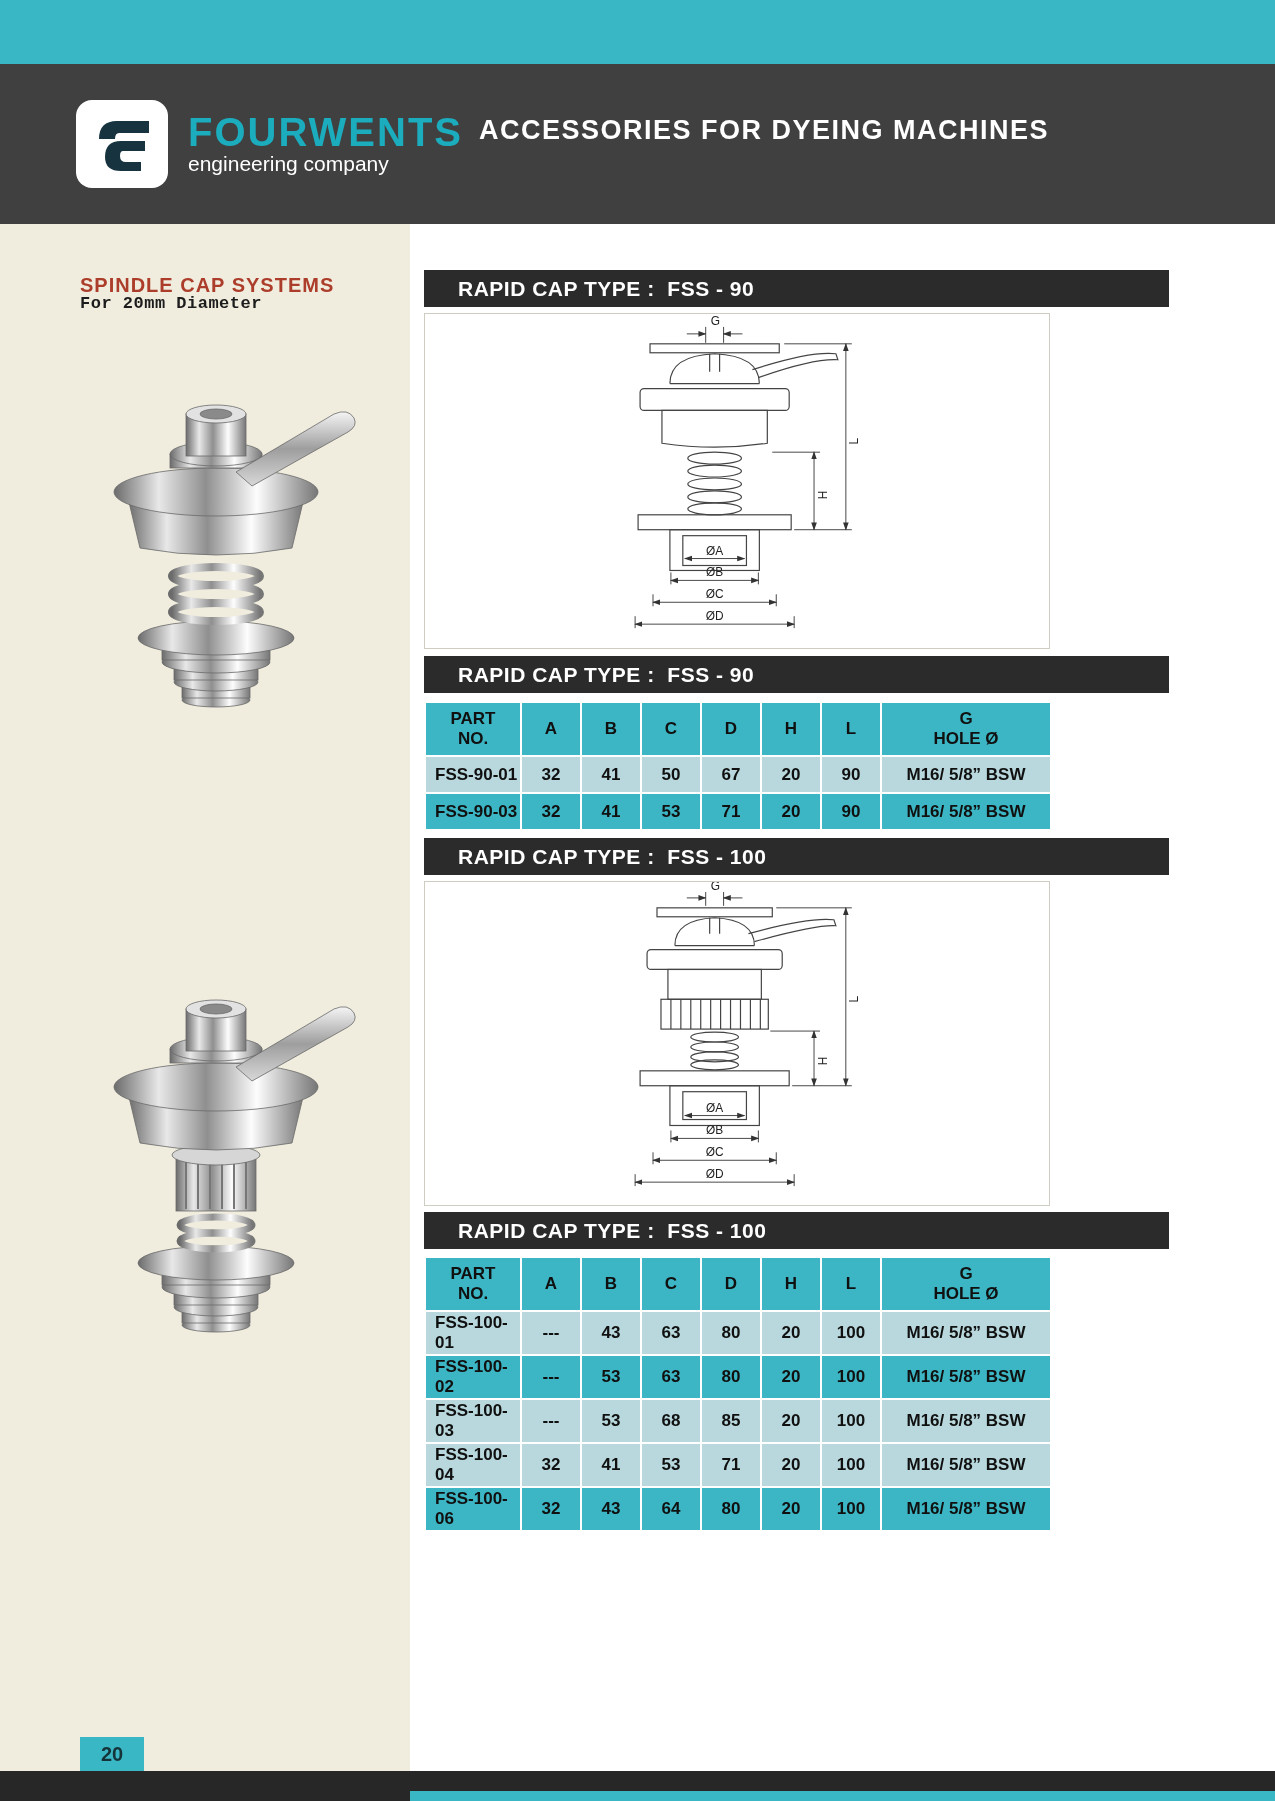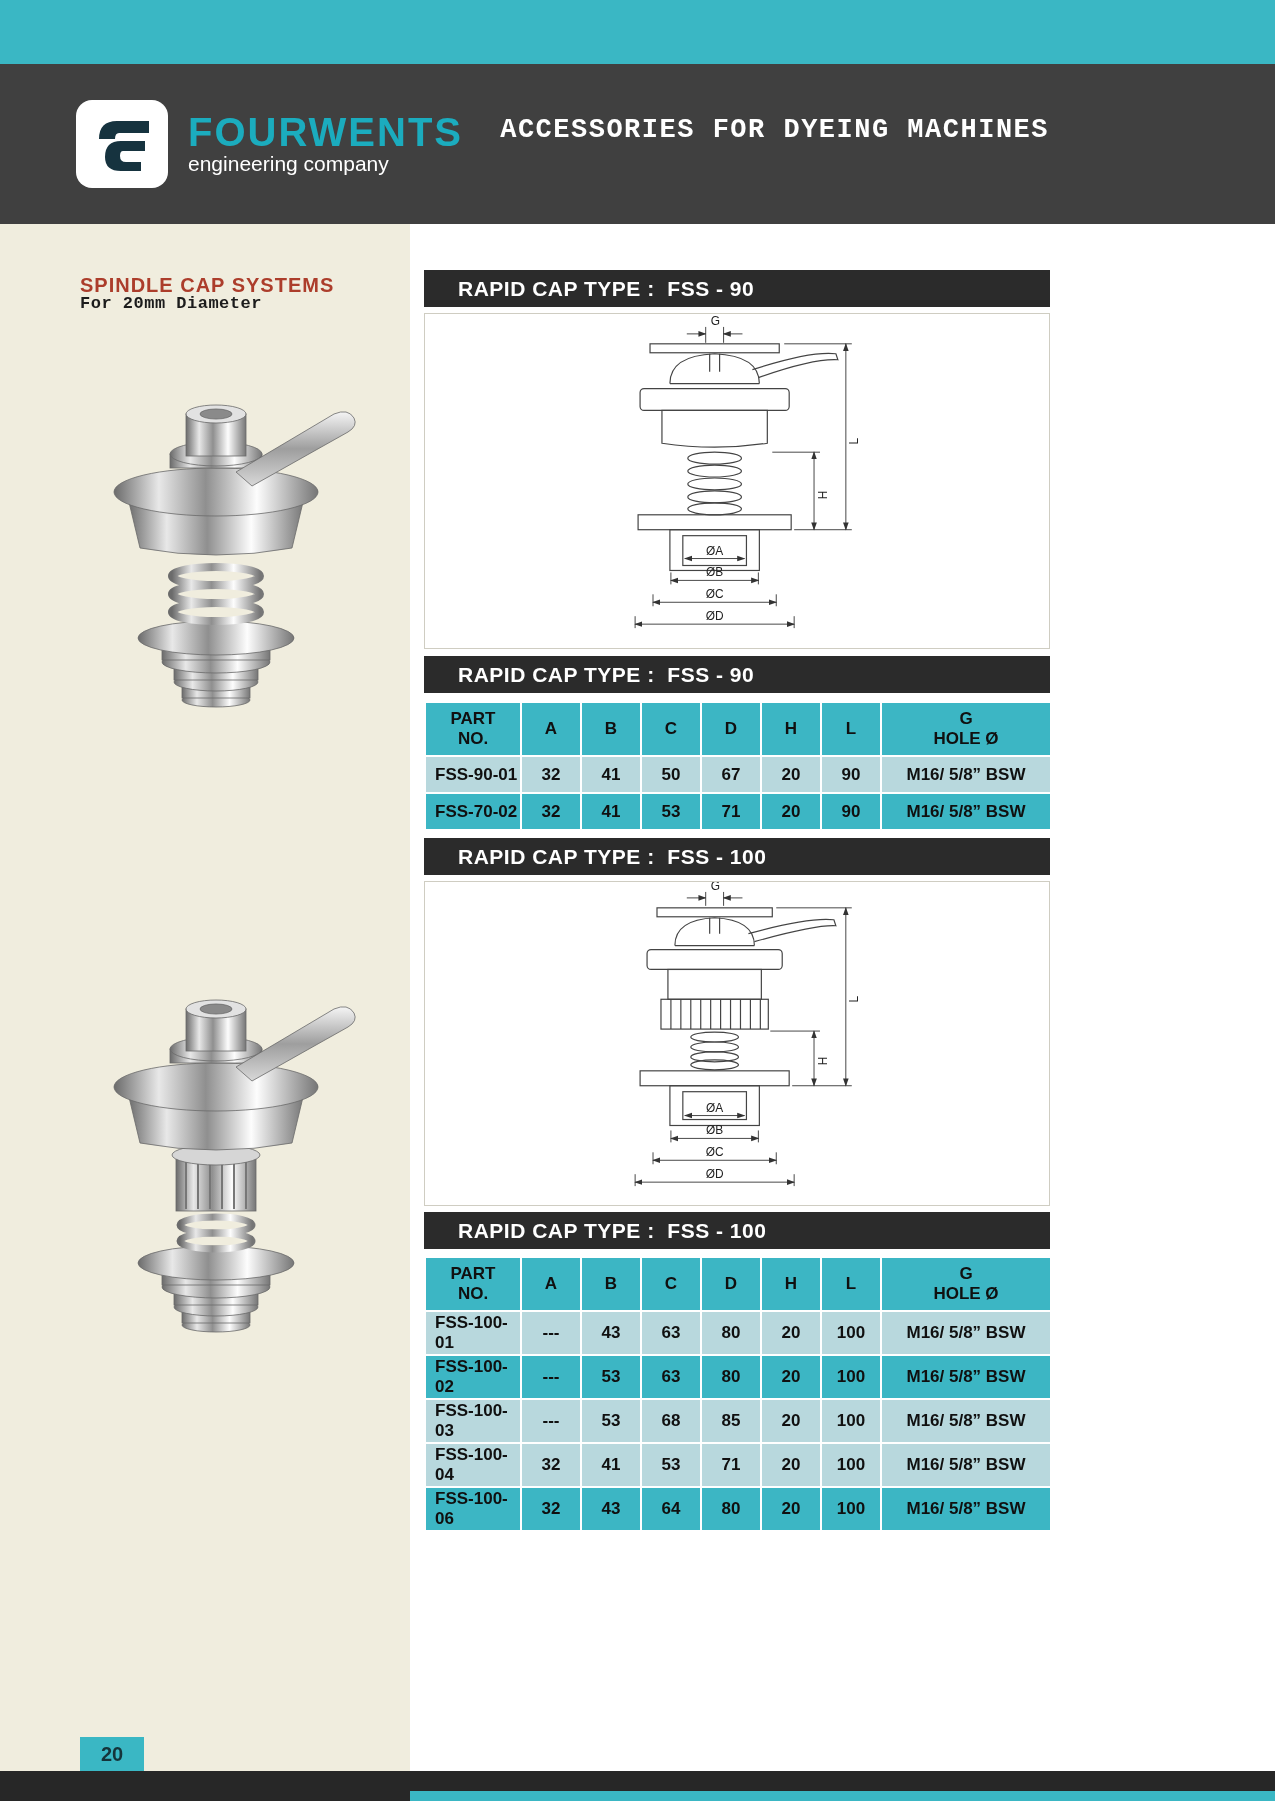--- a/index.html
+++ b/index.html
@@ -8,29 +8,29 @@
     background:#f0edde;font-family:"Liberation Sans",sans-serif;
   }
   
   .topbar{position:absolute;left:0;top:0;width:1275px;height:64px;background:#3ab7c4;}
   .mainheader{position:absolute;left:0;top:64px;width:1275px;height:160px;background:#404040;}
   .logo{position:absolute;left:76px;top:36px;display:flex;align-items:center;}
   .logo-box{width:92px;height:88px;background:#ffffff;border-radius:16px;display:flex;align-items:center;justify-content:center;}
   .brand-text{margin-left:20px;}
   .brand-name{color:#1bacbe;font-size:40px;font-weight:bold;letter-spacing:2px;line-height:1;}
   .brand-tagline{color:#ffffff;font-size:21px;margin-top:0;}
-  .header-title{position:absolute;right:226px;top:44px;color:#ffffff;font-weight:bold;font-size:27px;letter-spacing:1.5px;line-height:1.7;font-family:Liberation Mono, monospace;}
+  .header-title{position:absolute;right:226px;top:44px;color:#ffffff;font-weight:bold;font-size:27px;letter-spacing:1.5px;line-height:1.7;}
   
   .sidebar-title{position:absolute;left:80px;top:274px;color:#ac3d2b;font-size:20px;font-weight:bold;letter-spacing:1px;}
   .sidebar-sub{position:absolute;left:80px;top:294px;color:#1c1c1c;font-size:17px;font-weight:bold;letter-spacing:.5px;font-family:Liberation Mono, monospace;}
   .photo1{position:absolute;left:66px;top:380px;width:320px;height:330px;}
   .photo2{position:absolute;left:66px;top:975px;width:320px;height:360px;}
   
   .content{position:absolute;left:410px;top:224px;width:865px;height:1548px;background:#ffffff;}
-  .bar{position:absolute;left:14px;width:626px;height:37px;background:#2b2b2b;color:#fff;
+  .bar{position:absolute;left:14px;width:745px;height:37px;background:#2b2b2b;color:#fff;
        display:flex;align-items:center;padding-left:34px;box-sizing:border-box;
        font-size:21px;font-weight:bold;letter-spacing:.5px;white-space:pre;}
   #bar-d90{top:46px;}  #bar-t90{top:432px;}  #bar-d100{top:614px;}  #bar-t100{top:988px;}
   .draw-box{position:absolute;left:14px;width:626px;background:#ffffff;border:1px solid #cfcdc2;box-sizing:border-box;}
   #draw90{top:89px;height:336px;}  #draw100{top:657px;height:325px;}
   .draw-box svg{width:100%;height:100%;display:block;}
   
   .dtable{position:absolute;left:14px;width:626px;border-collapse:collapse;table-layout:fixed;}
   #table90{top:477px;}  #table100{top:1032px;}
   col.col-part{width:96px;} col.col-num{width:60px;} col.col-g{width:170px;}
@@ -253,21 +253,21 @@
           <td>FSS-90-01</td>
           <td>32</td>
           <td>41</td>
           <td>50</td>
           <td>67</td>
           <td>20</td>
           <td>90</td>
           <td>M16/ 5/8” BSW</td>
         </tr>
         <tr class="row-teal">
-          <td>FSS-70-02</td>
+          <td>FSS-90-03</td>
           <td>32</td>
           <td>41</td>
           <td>53</td>
           <td>71</td>
           <td>20</td>
           <td>90</td>
           <td>M16/ 5/8” BSW</td>
         </tr>
       </tbody>
   </table>

